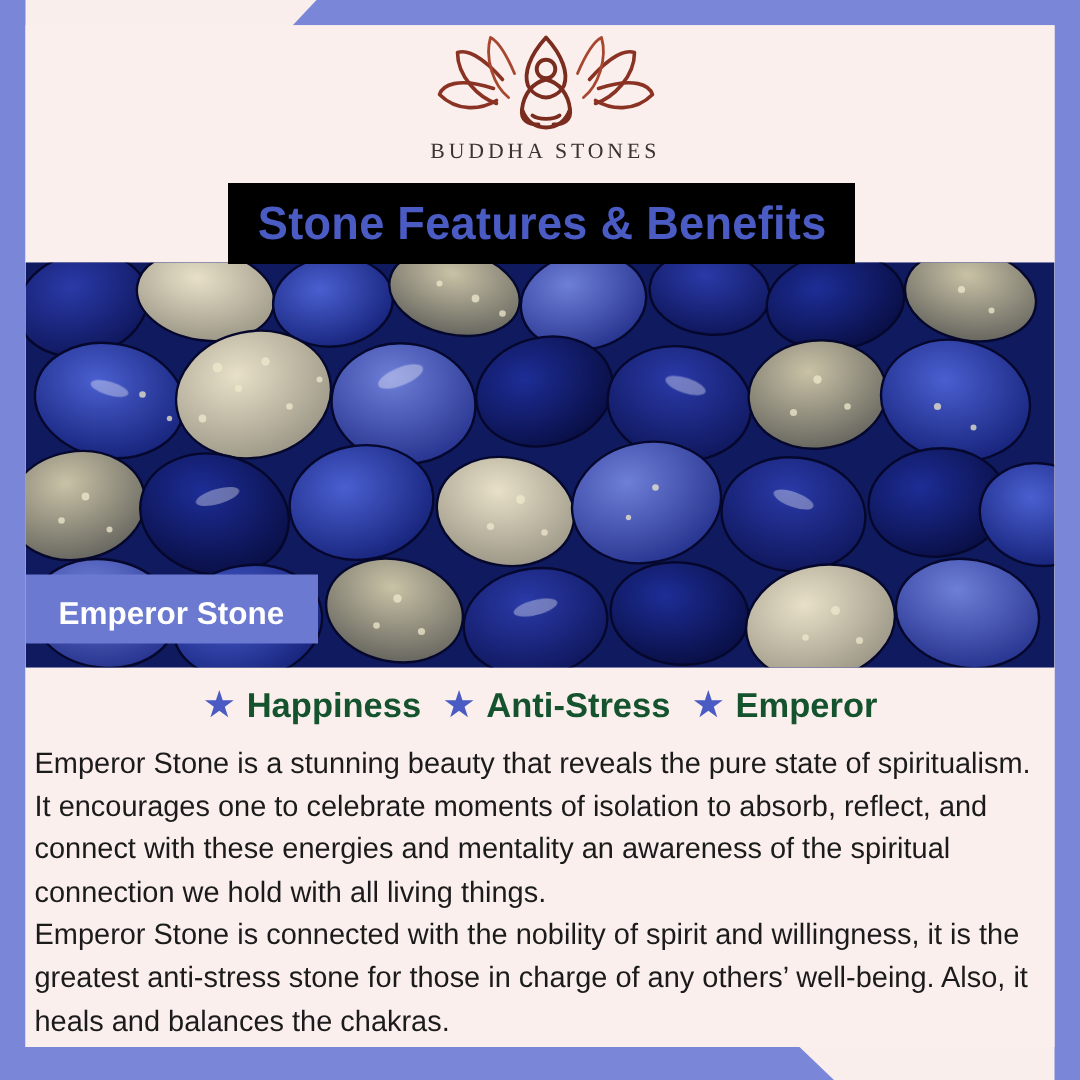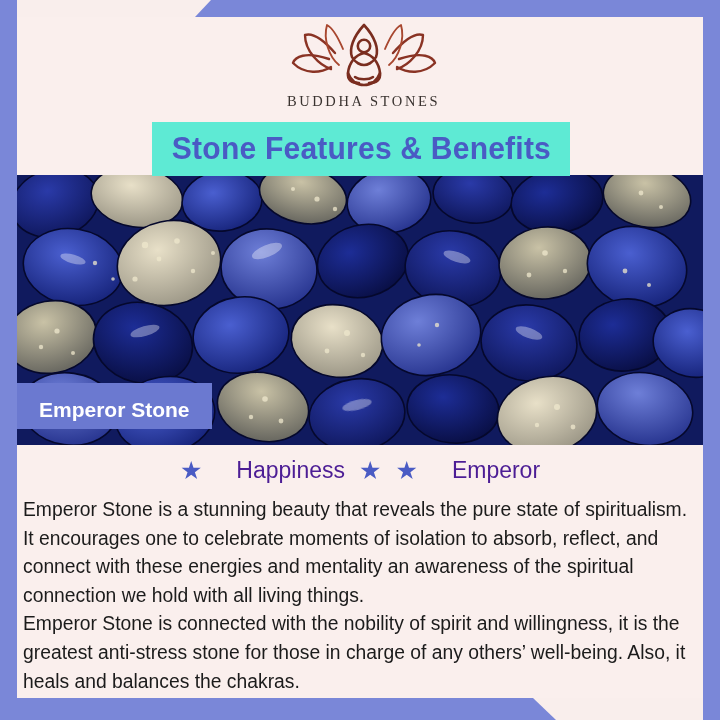--- a/index.html
+++ b/index.html
@@ -53,23 +53,24 @@
     letter-spacing:2.6px;
     color:#3a3330;
     margin-top:2px;
   }
 
   
   .title-banner {
     position:absolute;
     left:135px; top:105px;
     width:418px; height:54px;
-    background:#5eead4;
+    background:#000000;
     display:flex; align-items:center; justify-content:center;
     z-index:3;
+    text-decoration:underline;
   }
   .title-text {
     font-family:"Liberation Sans Narrow","Liberation Sans", sans-serif;
     font-weight:bold;
     font-size:31px;
     color:#4a5bc4;
     letter-spacing:0.2px;
     white-space:nowrap;
     transform:scaleX(0.97);
   }
@@ -101,25 +102,24 @@
   .benefits {
     position:absolute;
     left:0; top:440px; width:100%;
     display:flex; align-items:center; justify-content:center;
     gap:14px;
   }
   .benefit { display:flex; align-items:center; gap:7px; }
   .benefit .star { color:#4a5bc4; font-size:25px; line-height:1; }
   .benefit .blabel {
     font-family:"Liberation Sans Narrow","Liberation Sans", sans-serif;
-    font-weight:normal;
+    font-weight:bold;
     font-size:23px;
-    color:#4c1d95;
+    color:#14532d;
     white-space:nowrap;
-    margin-left:27px;
   }
 
   
   .body-copy {
     position:absolute;
     left:6px; right:4px; top:478px;
     font-family:"Liberation Sans Narrow","Liberation Sans", sans-serif;
     font-size:19.6px;
     line-height:28.6px;
     color:#1b1b1b;
@@ -289,20 +289,21 @@
     <span class="stone-badge">Emperor Stone</span>
   </div>
 
   <div class="benefits">
     <span class="benefit">
       <span class="star">★</span>
       <span class="blabel">Happiness</span>
     </span>
     <span class="benefit">
       <span class="star">★</span>
+      <span class="blabel">Anti-Stress</span>
     </span>
     <span class="benefit">
       <span class="star">★</span>
       <span class="blabel">Emperor</span>
     </span>
   </div>
 
   <div class="body-copy">
     <p>Emperor Stone is a stunning beauty that reveals the pure state of spiritualism. It encourages one to celebrate moments of isolation to absorb, reflect, and connect with these energies and mentality an awareness of the spiritual connection we hold with all living things.</p>
     <p>Emperor Stone is connected with the nobility of spirit and willingness, it is the greatest anti-stress stone for those in charge of any others’ well-being. Also, it heals and balances the chakras.</p>

